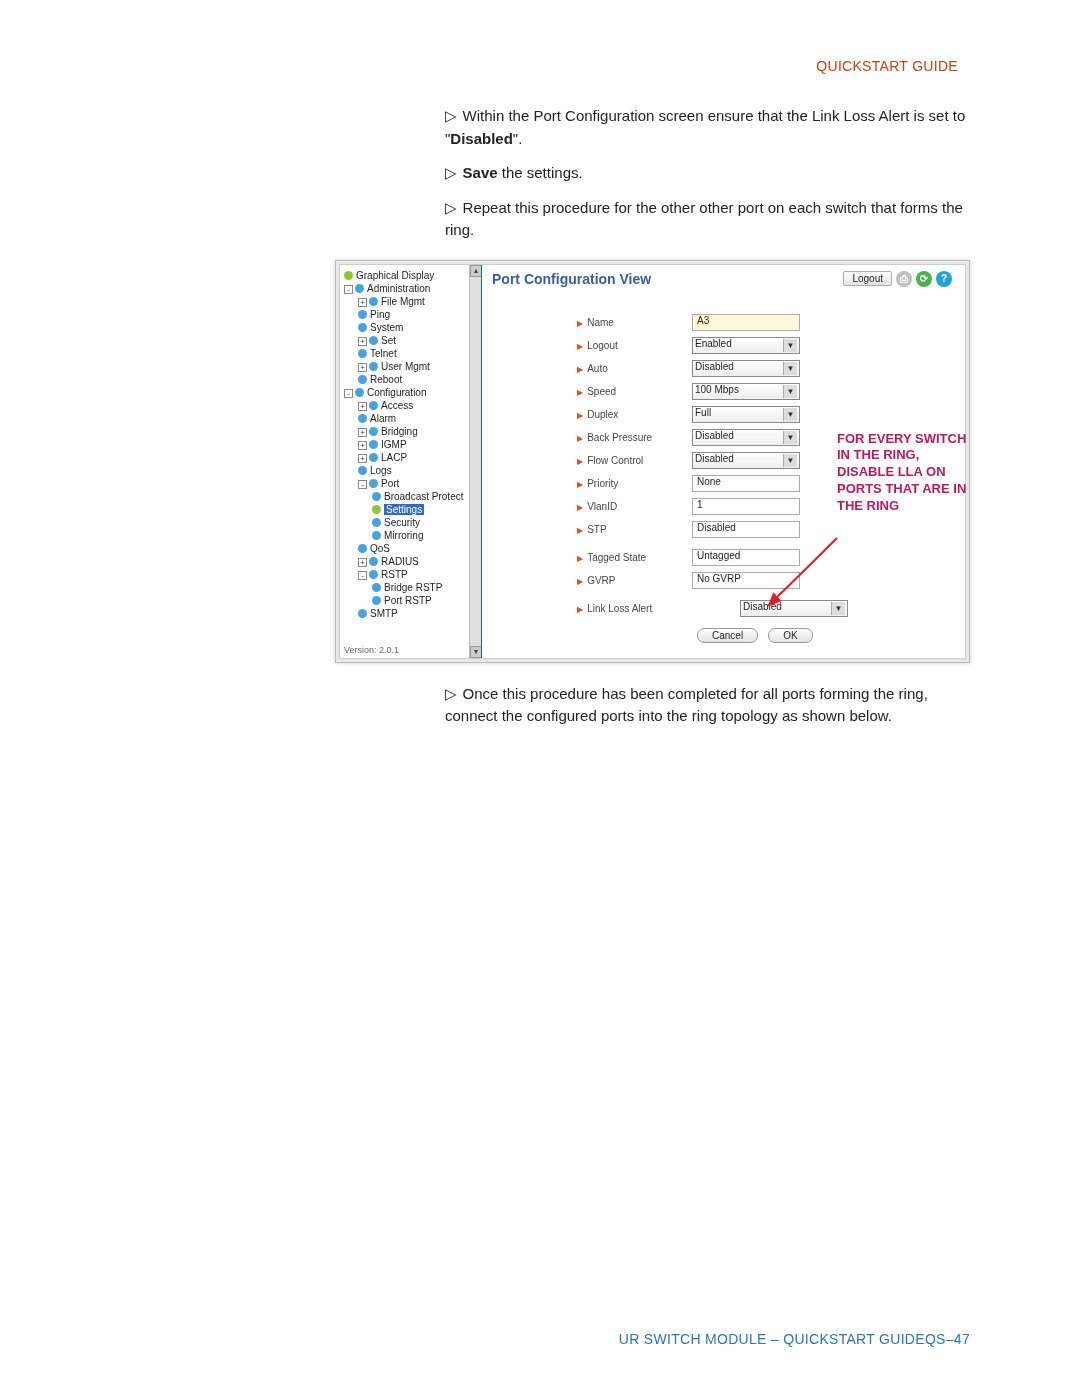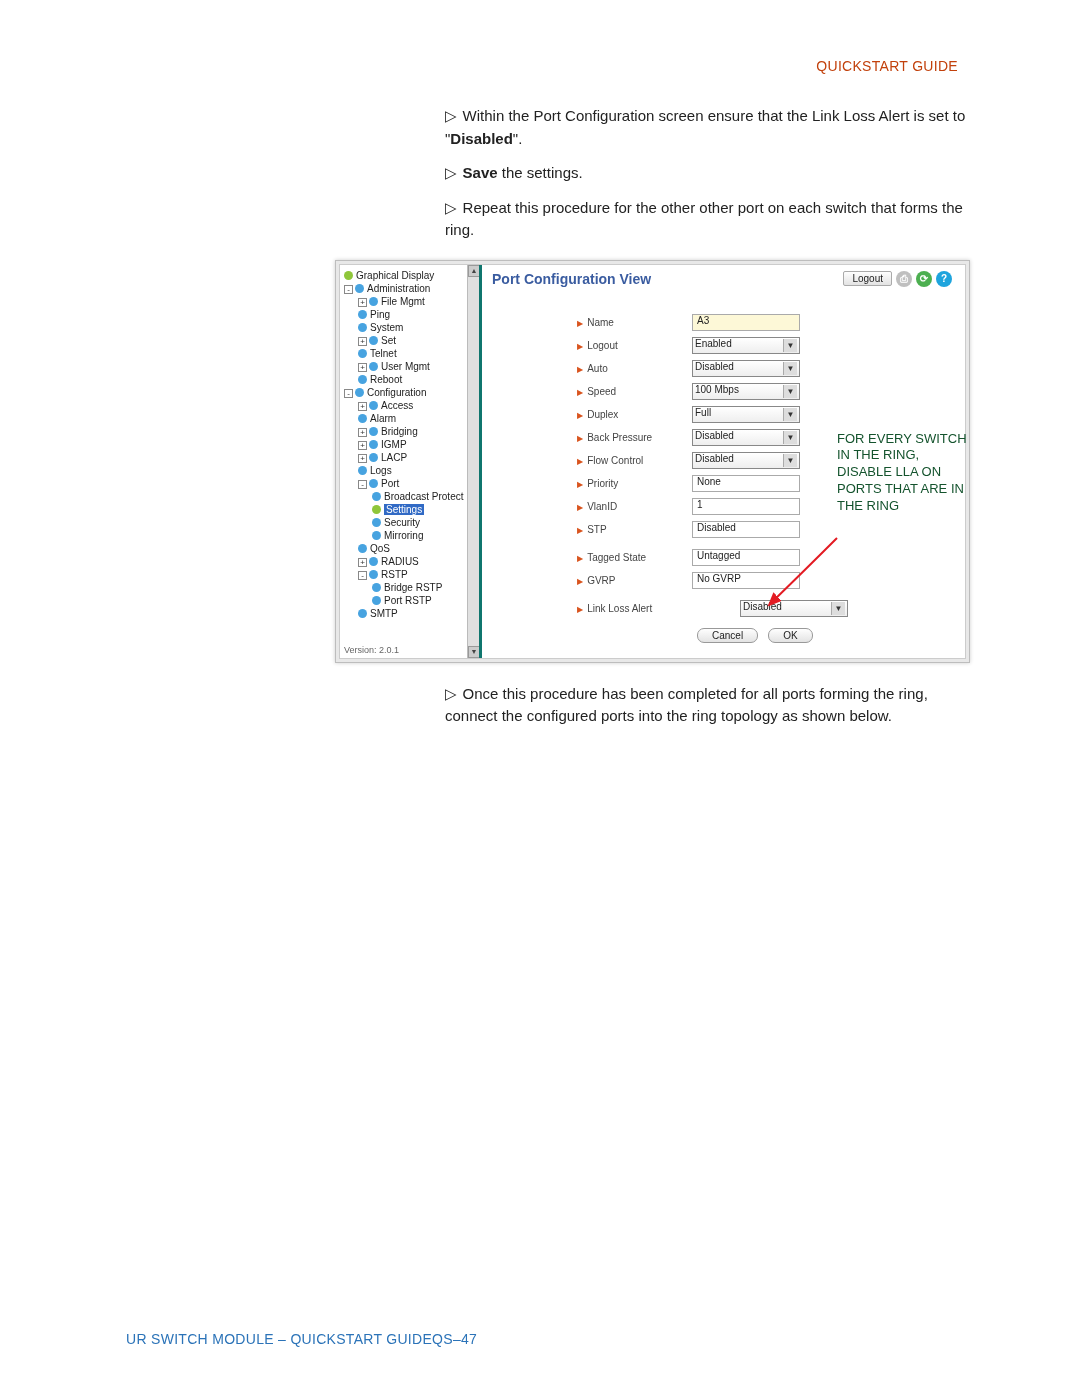--- a/index.html
+++ b/index.html
@@ -12,21 +12,21 @@
   .main-text { margin-left:335px; margin-top:50px; font-size:15px; line-height:1.5; color:#222; }
   .tri { display:inline-block; margin-right:6px; font-size:15px; }
   .mt-item { margin-bottom:12px; }
   .mt-item b { font-weight:700; }
 
   
   .screenshot { margin:18px 0 20px 225px; width:635px; border:1px solid #bdbdbd; background:#e8e8e8; box-shadow:0 0 4px rgba(0,0,0,.2); position:relative; }
   .ss-inner { display:flex; height:395px; background:#fff; border:1px solid #ccc; margin:3px; position:relative; }
 
   
-  .tree { width:142px; border-right:3px solid #0f766e; background:#fff; overflow:hidden; font-size:10px; position:relative; }
+  .tree { width:142px; border-right:1px solid #0f766e; background:#fff; overflow:hidden; font-size:10px; position:relative; }
   .tree .scroll { position:absolute; right:0; top:0; bottom:0; width:12px; background:#e0e0e0; border-left:1px solid #bbb; }
   .tree .scroll .up, .tree .scroll .down { width:12px; height:12px; background:#ccc; border:1px solid #999; text-align:center; line-height:9px; font-size:7px; color:#444; position:absolute; left:0; }
   .tree .scroll .up { top:0; }
   .tree .scroll .down { bottom:0; }
   .tree ul { list-style:none; margin-left:4px; }
   .tree li { white-space:nowrap; line-height:13px; }
   .tree .expander { display:inline-block; width:9px; height:9px; border:1px solid #888; line-height:7px; text-align:center; font-size:8px; margin-right:2px; background:#fff; color:#333; }
   .tree .bullet { display:inline-block; width:9px; height:9px; border-radius:50%; background:#47a3e0; margin-right:3px; vertical-align:middle; }
   .tree .bullet.hl { background:#8fc63a; }
   .tree .selected { background:#316ac5; color:#fff; padding:0 2px;margin-top:20px; }
@@ -51,28 +51,28 @@
   .txtfield { width:108px; height:17px; border:1px solid #aaa; font-size:10px; padding:0 4px; }
   .txtfield.highlight { background:#fdf8d7; }
   .txtfield.readonly { background:#fff; }
   .sel { width:108px; height:17px; border:1px solid #888; font-size:10px; padding:0 2px; background:linear-gradient(#fff,#eee); position:relative; }
   .sel::after { content:"▼"; position:absolute; right:2px; top:1px; font-size:8px; color:#333; background:#ddd; width:13px; height:13px; line-height:13px; text-align:center; border-left:1px solid #aaa; }
 
   .btn-row { margin-top:8px; margin-left:120px; display:flex; gap:10px; }
   .formbtn { font-size:10px; padding:1px 14px; border:1px solid #999; background:linear-gradient(#fefefe,#e3e3e3); border-radius:7px; }
 
   
-  .anno { position:absolute; right:-4px; top:166px; width:132px; font-size:13px; font-weight:400; color:#14532d; line-height:1.3; }
+  .anno { position:absolute; right:-4px; top:166px; width:132px; font-size:13px; font-weight:700; color:#be185d; line-height:1.3; }
   .anno-arrow { position:absolute; right:118px; top:268px; pointer-events:none; }
 
   
   .after-text { margin-left:335px; margin-top:10px; font-size:15px; line-height:1.5; color:#222; }
 
   
-  .footer { position:absolute; bottom:50px; left:126px; right:110px; display:flex; justify-content:flex-start; font-size:14px; color:#2b73b8; letter-spacing:.3px; }
+  .footer { position:absolute; bottom:50px; left:118px; right:110px; display:flex; justify-content:flex-end; font-size:14px; color:#2b73b8; letter-spacing:.3px; }
 </style>
 </head>
 <body>
 
 <div class="page">
   <div class="header-right">QUICKSTART GUIDE</div>
 
   <div class="main-text">
     <div class="mt-item">
       <span class="tri">▷</span><span>Within the Port Configuration screen ensure that  the Link Loss Alert is set to "</span><b>Disabled</b><span>".</span>

